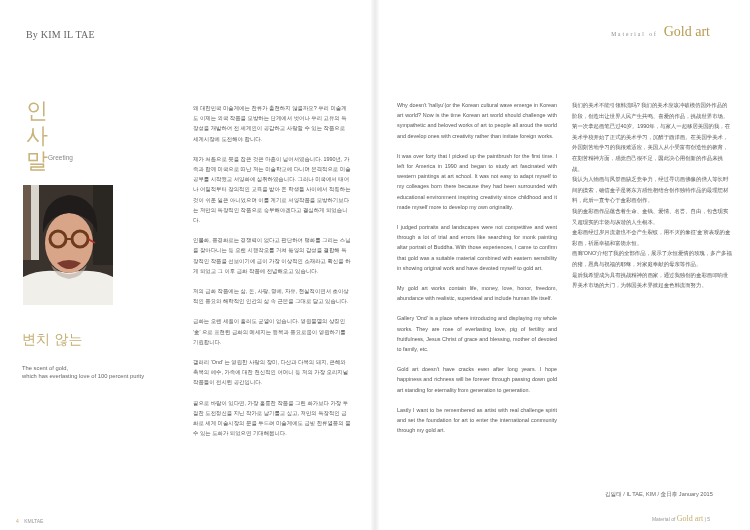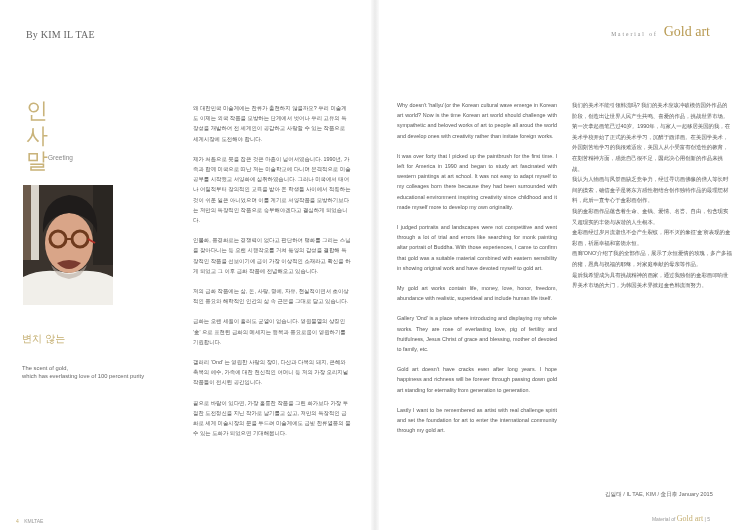--- a/index.html
+++ b/index.html
@@ -7,21 +7,21 @@
   body { position:relative; font-family:"Liberation Sans", "DejaVu Sans", sans-serif; color:#444; }
   .page { position:absolute; top:0; height:530px; background:#fff; }
   .page-left { left:0; width:372px; }
   .page-right { left:378px; width:372px; }
   .gutter { position:absolute; left:371px; top:0; width:8px; height:530px;
     background:linear-gradient(to right,#fafafa,#ececec 45%,#ececec 55%,#fafafa); }
   .byline { position:absolute; left:26px; top:29px; font-family:"Liberation Serif", serif; font-size:10px; color:#666; letter-spacing:0.2px; }
   .title-ko { position:absolute; left:22px; top:98px; font-family:"DejaVu Sans", sans-serif; font-size:22px; line-height:25px; color:#c9b37a; font-weight:300; width:30px; text-align:center; }
   .title-en { position:absolute; left:48px; top:154px; font-size:6.5px; color:#888; }
   .photo { position:absolute; left:23px; top:185px; width:90px; height:120px; overflow:hidden; background:#2b2622; }
-  .quote-ko { position:absolute; left:22px; top:332px; font-family:"DejaVu Sans", sans-serif; font-size:10px; line-height:14px; color:#c4ae70; }
+  .quote-ko { position:absolute; left:22px; top:332px; font-family:"DejaVu Sans", sans-serif; font-size:14px; line-height:14px; color:#c4ae70; }
   .quote-en { position:absolute; left:22px; top:364px; font-size:5.8px; line-height:8px; color:#666; }
   .col { position:absolute; font-size:5.4px; line-height:10.2px; color:#555; }
   .col p { margin-bottom:10px; }
   .col-ko { left:193px; top:103px; width:158px; }
   .col-en { left:397px; top:100px; width:160px; text-align:justify; }
   .col-zh { left:572px; top:100px; width:160px; }
   .mag-header { position:absolute; right:20px; top:24px; display:flex; align-items:baseline; gap:6px; }
   .mag-small { font-family:"Liberation Serif", serif; font-size:5.5px; letter-spacing:2px; color:#888; }
   .mag-big { font-family:"Liberation Serif", serif; font-size:14px; color:#b89a52; }
   .signature { position:absolute; left:605px; top:491px; font-size:5.6px; color:#666; }

